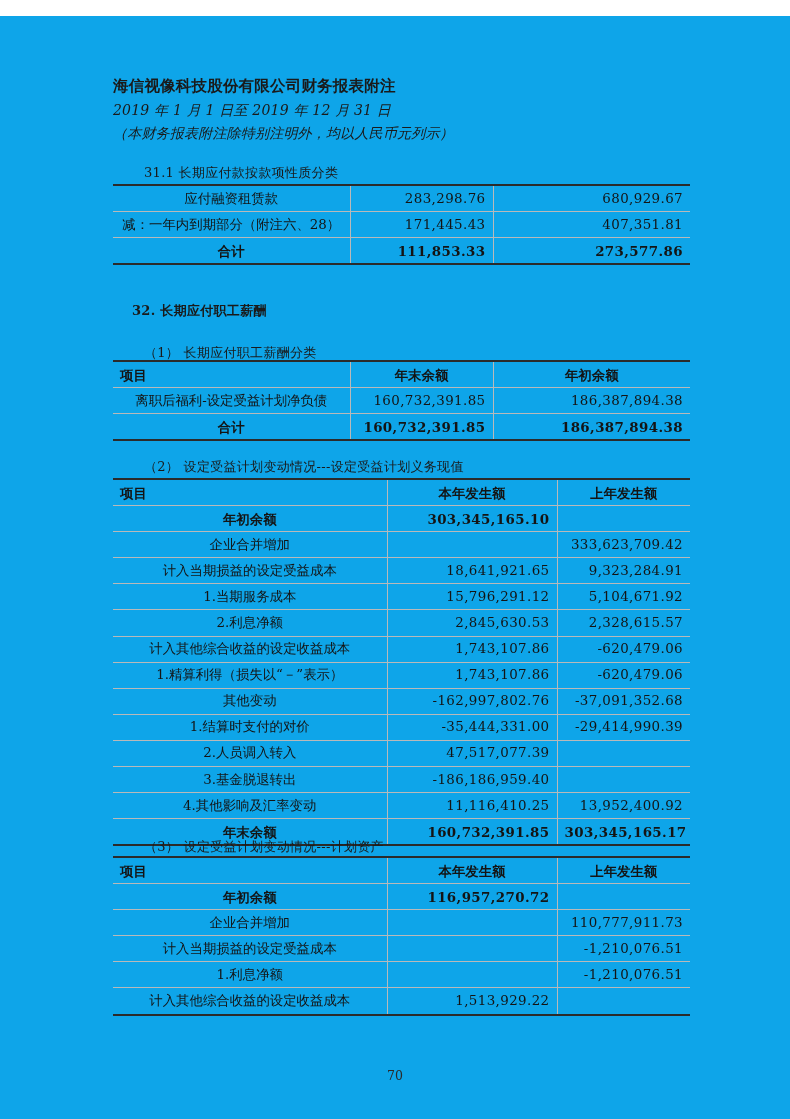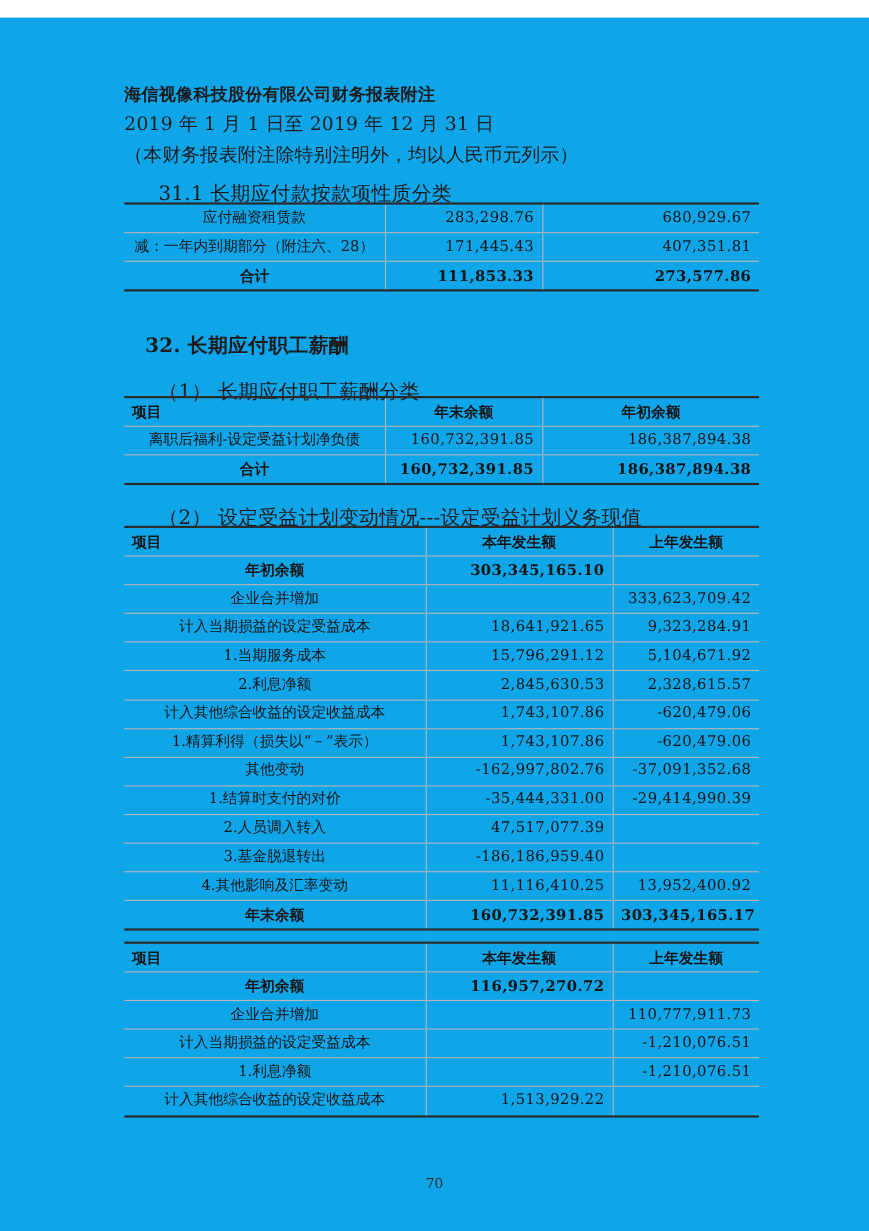--- a/index.html
+++ b/index.html
@@ -27,28 +27,29 @@
     width: 600px;
   }
   .doc-title {
     font-size: 15.5px;
     font-weight: bold;
     letter-spacing: 0.2px;
     line-height: 1.5;
     margin: 0 0 2px 0;
   }
   .doc-sub {
-    font-size: 17px;
+    font-size: 14px;
     line-height: 1.65;
     margin: 0;
     letter-spacing: 0.2px;
+    font-style: italic;
   }
   .section-head {
     position: absolute;
-    font-size: 18px;
+    font-size: 13px;
     letter-spacing: 0.3px;
     white-space: nowrap;
   }
   table.fin {
     position: absolute;
     border-collapse: collapse;
     font-size: 13.4px;
     table-layout: fixed;
     color: #141414;
   }
@@ -234,20 +235,21 @@
           <td class="num sep-l num-txt">13,952,400.92</td>
         </tr>
         <tr class="bold">
           <td class="lbl">年末余额</td>
           <td class="num sep-l num-txt">160,732,391.85</td>
           <td class="num sep-l num-txt">303,345,165.17</td>
         </tr>
       </tbody>
   </table>
 
+  <div class="section-head" style="left:144px; top:822px;">（3）  设定受益计划变动情况---计划资产</div>
 
   <table class="fin" id="t323" style="left:113px; top:840px; width:577px;">
     <colgroup>
         <col style="width:274px">
         <col style="width:170px">
         <col style="width:133px">
       </colgroup>
     <tbody>
         <tr class="hdr">
           <td class="lbl">项目</td>

